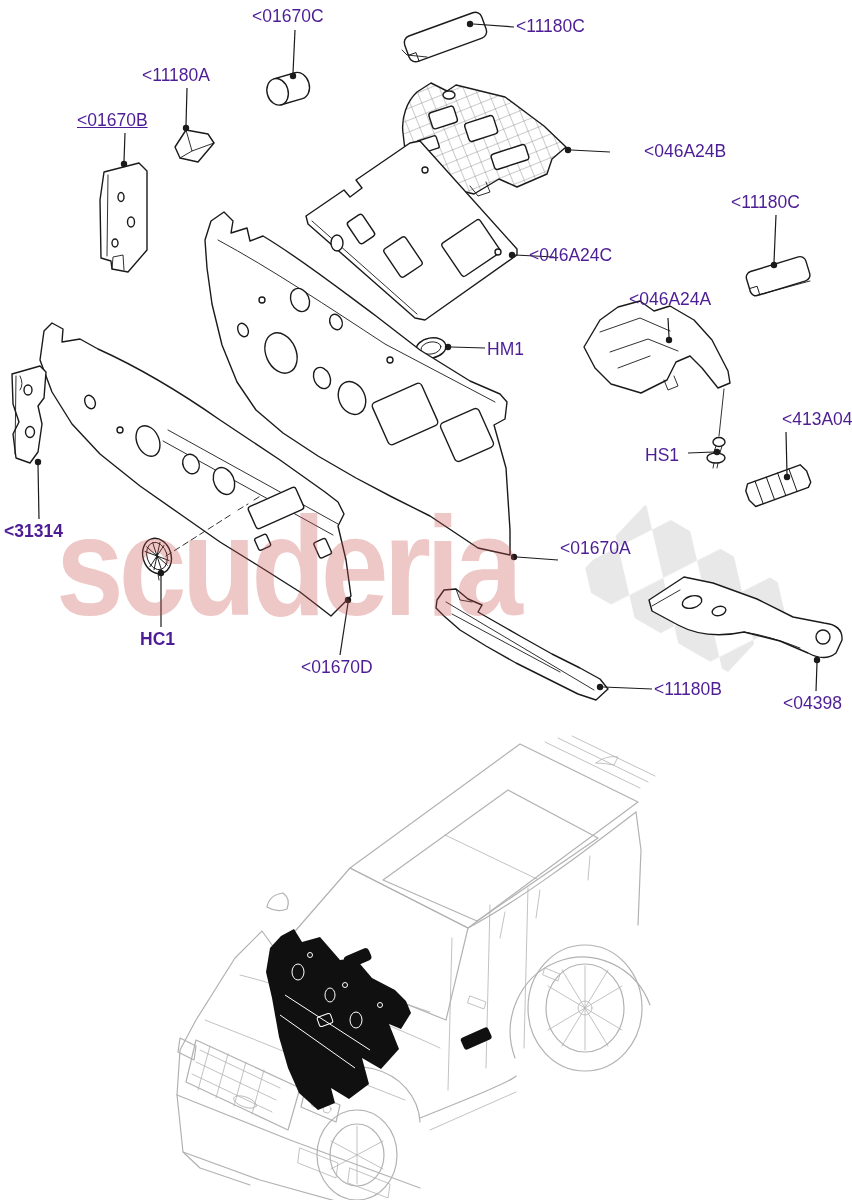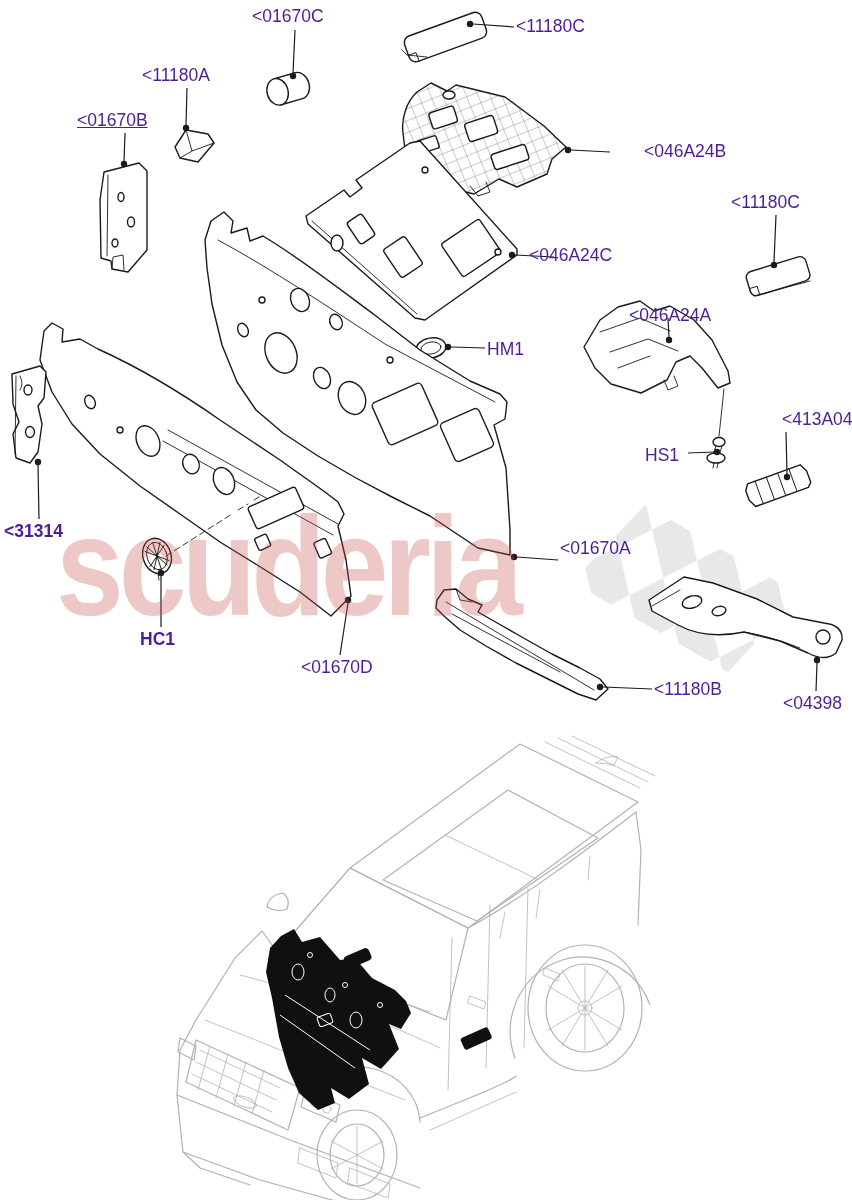--- a/index.html
+++ b/index.html
@@ -295,21 +295,21 @@
 <div id="watermark-brand">scuderia</div>
 
 <div id="callout-layer">
       <div class="callout" style="left: 252px; top: 6px;">&lt;01670C</div>
       <div class="callout" style="left: 516px; top: 16px;">&lt;11180C</div>
       <div class="callout" style="left: 142px; top: 65px;">&lt;11180A</div>
       <div class="callout" style="left: 77px; top: 110px; text-decoration: underline;">&lt;01670B</div>
       <div class="callout" style="left: 644px; top: 141px;">&lt;046A24B</div>
       <div class="callout" style="left: 731px; top: 192px;">&lt;11180C</div>
       <div class="callout" style="left: 529px; top: 245px; text-align: center;">&lt;046A24C</div>
-      <div class="callout" style="left: 629px; top: 305px;">&lt;046A24A</div>
+      <div class="callout" style="left: 629px; top: 289px;">&lt;046A24A</div>
       <div class="callout" style="left: 487px; top: 339px; text-align: right;">HM1</div>
       <div class="callout" style="left: 745px; top: 409px; margin-left: 37px;">&lt;413A04</div>
       <div class="callout" style="left: 645px; top: 445px;">HS1</div>
       <div class="callout" style="left: 4px; top: 521px; font-weight: bold;">&lt;31314</div>
       <div class="callout" style="left: 560px; top: 538px;">&lt;01670A</div>
       <div class="callout" style="left: 140px; top: 629px; font-weight: bold;">HC1</div>
       <div class="callout" style="left: 301px; top: 657px;">&lt;01670D</div>
       <div class="callout" style="left: 654px; top: 679px;">&lt;11180B</div>
       <div class="callout" style="left: 783px; top: 693px;">&lt;04398</div>
     </div>

